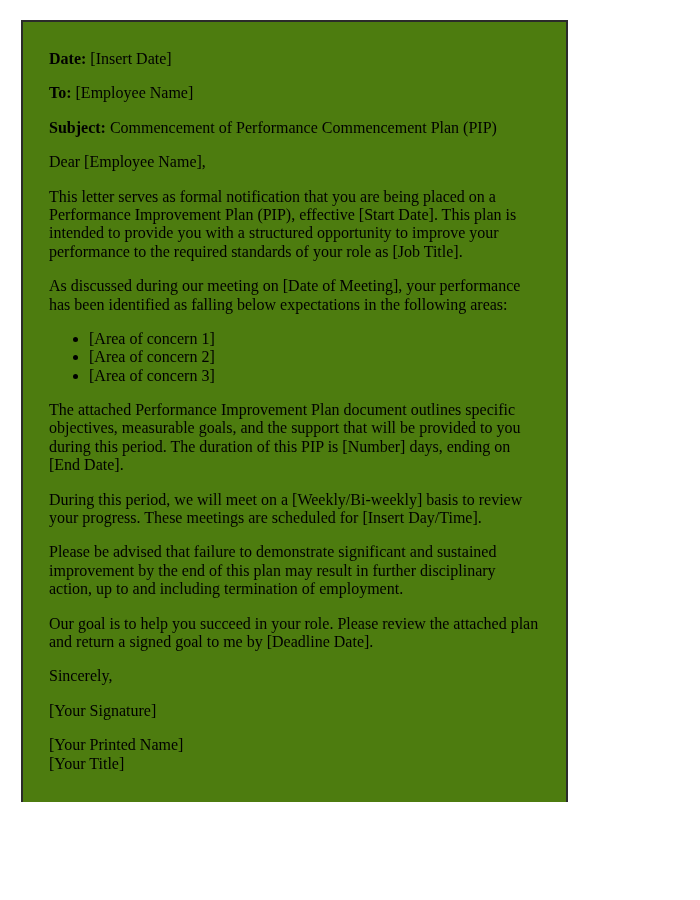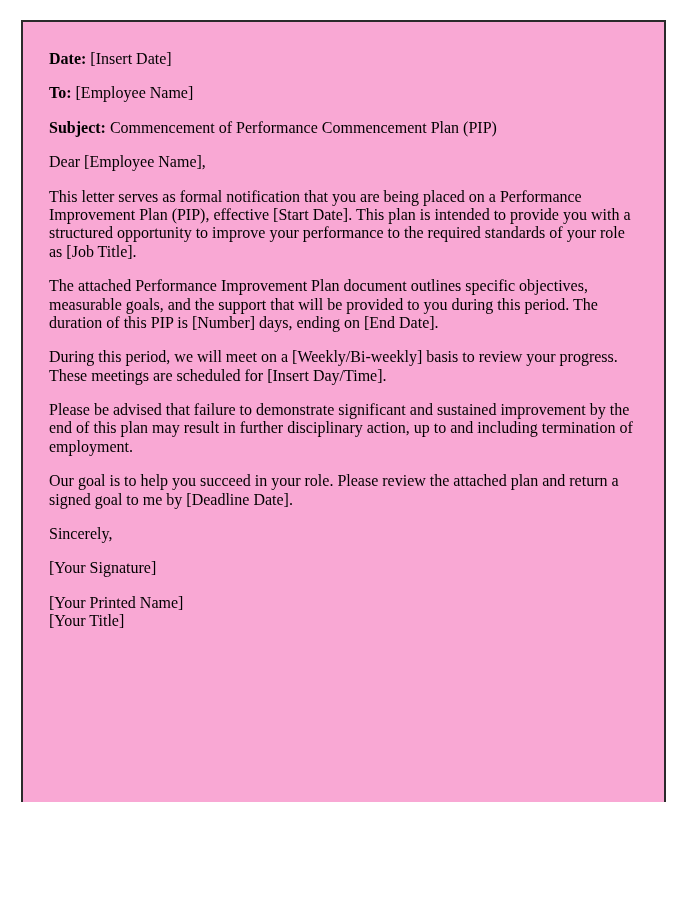--- a/index.html
+++ b/index.html
@@ -7,27 +7,27 @@
     padding: 0;
     background: #ffffff;
     width: 700px;
     height: 900px;
     font-family: "Liberation Serif", "DejaVu Serif", serif;
     color: #000000;
   }
   .letter-page {
     box-sizing: border-box;
     margin: 20px 0 0 21px;
-    width: 645px;
+    width: 547px;
     height: 782px;
     border: 2px solid #2b2b2b;
     border-bottom: none;
     padding: 12px 26px 0 26px;
     overflow: hidden;
-    background: #f9a8d4;
+    background: #4d7c0f;
     font-size: 16px;
     line-height: 1.15;
   }
   .letter-page p {
     margin: 16px 0;
   }
   .letter-page ul {
     margin: 16px 0;
     padding-left: 40px;
   }
@@ -53,21 +53,27 @@
 
 
   <p>
     <strong class="field-label">Subject:</strong><span> Commencement of Performance Commencement Plan (PIP)</span>
   </p>
 
   <p>Dear [Employee Name],</p>
 
   <p>This letter serves as formal notification that you are being placed on a Performance Improvement Plan (PIP), effective [Start Date]. This plan is intended to provide you with a structured opportunity to improve your performance to the required standards of your role as [Job Title].</p>
 
+  <p>As discussed during our meeting on [Date of Meeting], your performance has been identified as falling below expectations in the following areas:</p>
 
+  <ul>
+    <li>[Area of concern 1]</li>
+    <li>[Area of concern 2]</li>
+    <li>[Area of concern 3]</li>
+  </ul>
 
   <p>The attached Performance Improvement Plan document outlines specific objectives, measurable goals, and the support that will be provided to you during this period. The duration of this PIP is [Number] days, ending on [End Date].</p>
 
   <p>During this period, we will meet on a [Weekly/Bi-weekly] basis to review your progress. These meetings are scheduled for [Insert Day/Time].</p>
 
   <p>Please be advised that failure to demonstrate significant and sustained improvement by the end of this plan may result in further disciplinary action, up to and including termination of employment.</p>
 
   <p>Our goal is to help you succeed in your role. Please review the attached plan and return a signed goal to me by [Deadline Date].</p>
 
   <p>Sincerely,</p>

